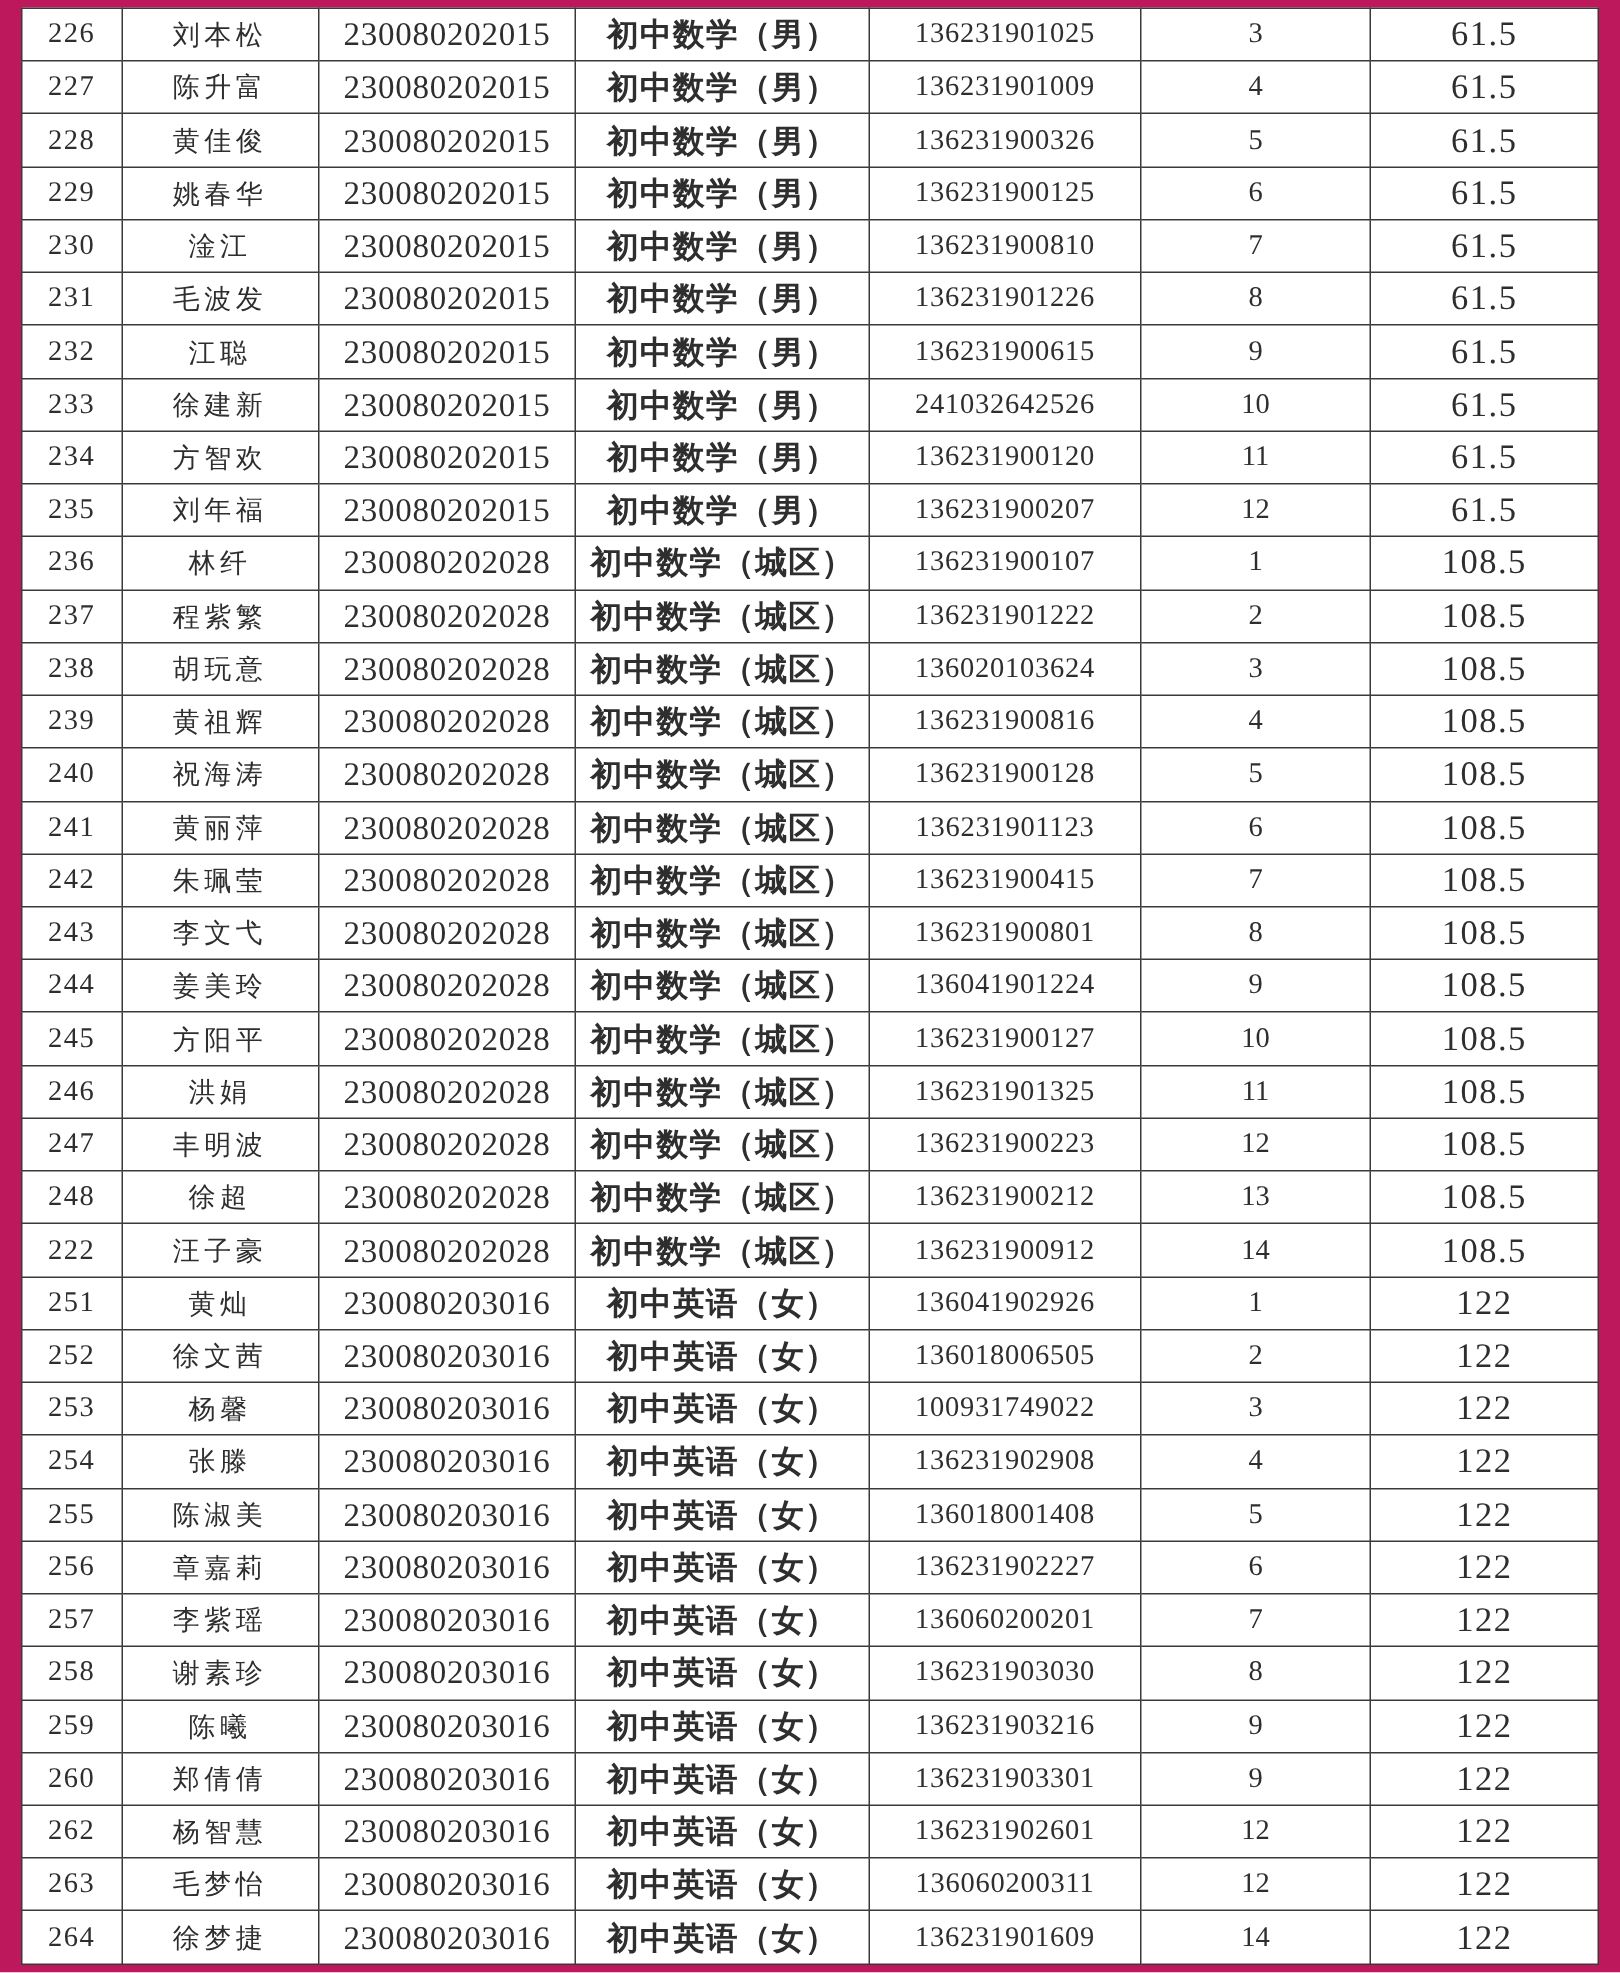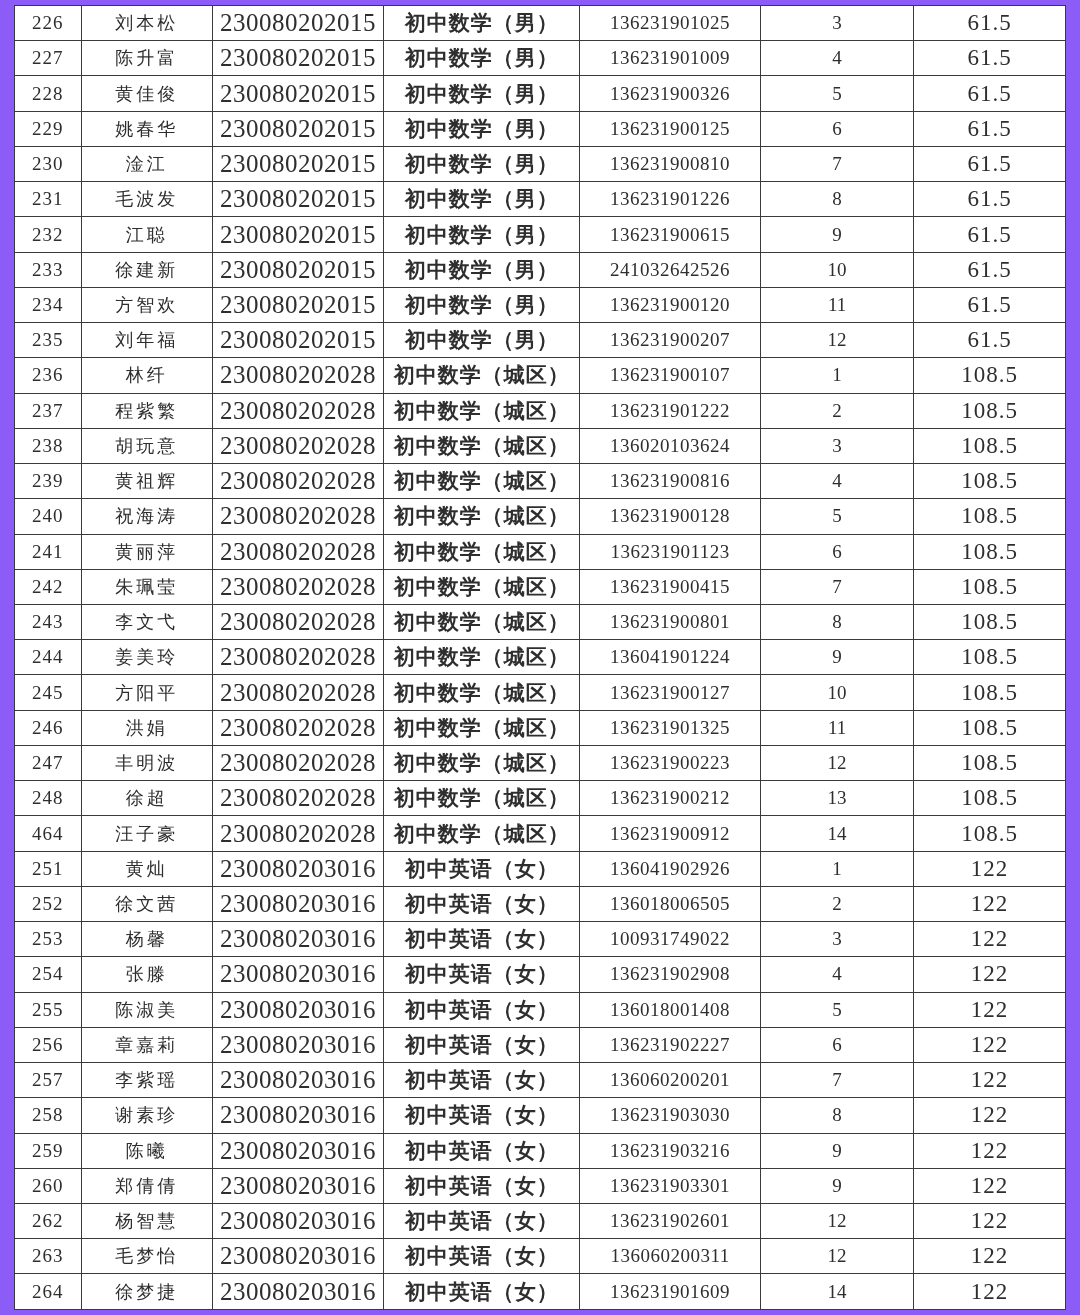--- a/index.html
+++ b/index.html
@@ -12,41 +12,41 @@
     height: 1315px;
     font-family: "Liberation Serif", "DejaVu Serif", serif;
     color: #2e2e2e;
     overflow: hidden;
   }
   .page {
     box-sizing: border-box;
     width: 1080px;
     height: 1315px;
     padding: 5px 14px 5px 14px;
-    background: #8b5cf6;
+    background: #be185d;
   }
   table.score-table {
     width: 100%;
     height: 1305px;
     border-collapse: collapse;
     table-layout: fixed;
     background: #ffffff;
   }
   table.score-table td {
     border: 1.6px solid #3a3a3a;
     text-align: center;
     vertical-align: middle;
     padding: 0 2px;
     overflow: hidden;
     white-space: nowrap;
   }
   
   td.c0 { font-size: 19px; letter-spacing: 1px; }                  
   td.c1 { font-size: 18px; letter-spacing: 3px; }                  
-  td.c2 { font-size: 25px; letter-spacing: 0.5px; }                
+  td.c2 { font-size: 22px; letter-spacing: 0.5px; }                
   td.c3 { font-size: 21px; letter-spacing: 1px; font-weight: bold; }                  
   td.c4 { font-size: 19px; letter-spacing: 0.5px; margin-top: 44px; }                
   td.c5 { font-size: 19px; }                                       
   td.c6 { font-size: 23px; letter-spacing: 1px; }                  
 </style>
 </head>
 <body>
 
 <div class="page">
   <table class="score-table">
@@ -261,21 +261,21 @@
         <tr>
           <td class="c0">248</td>
           <td class="c1">徐超</td>
           <td class="c2">230080202028</td>
           <td class="c3">初中数学（城区）</td>
           <td class="c4">136231900212</td>
           <td class="c5">13</td>
           <td class="c6">108.5</td>
         </tr>
         <tr>
-          <td class="c0">464</td>
+          <td class="c0">222</td>
           <td class="c1">汪子豪</td>
           <td class="c2">230080202028</td>
           <td class="c3">初中数学（城区）</td>
           <td class="c4">136231900912</td>
           <td class="c5">14</td>
           <td class="c6">108.5</td>
         </tr>
         <tr>
           <td class="c0">251</td>
           <td class="c1">黄灿</td>

